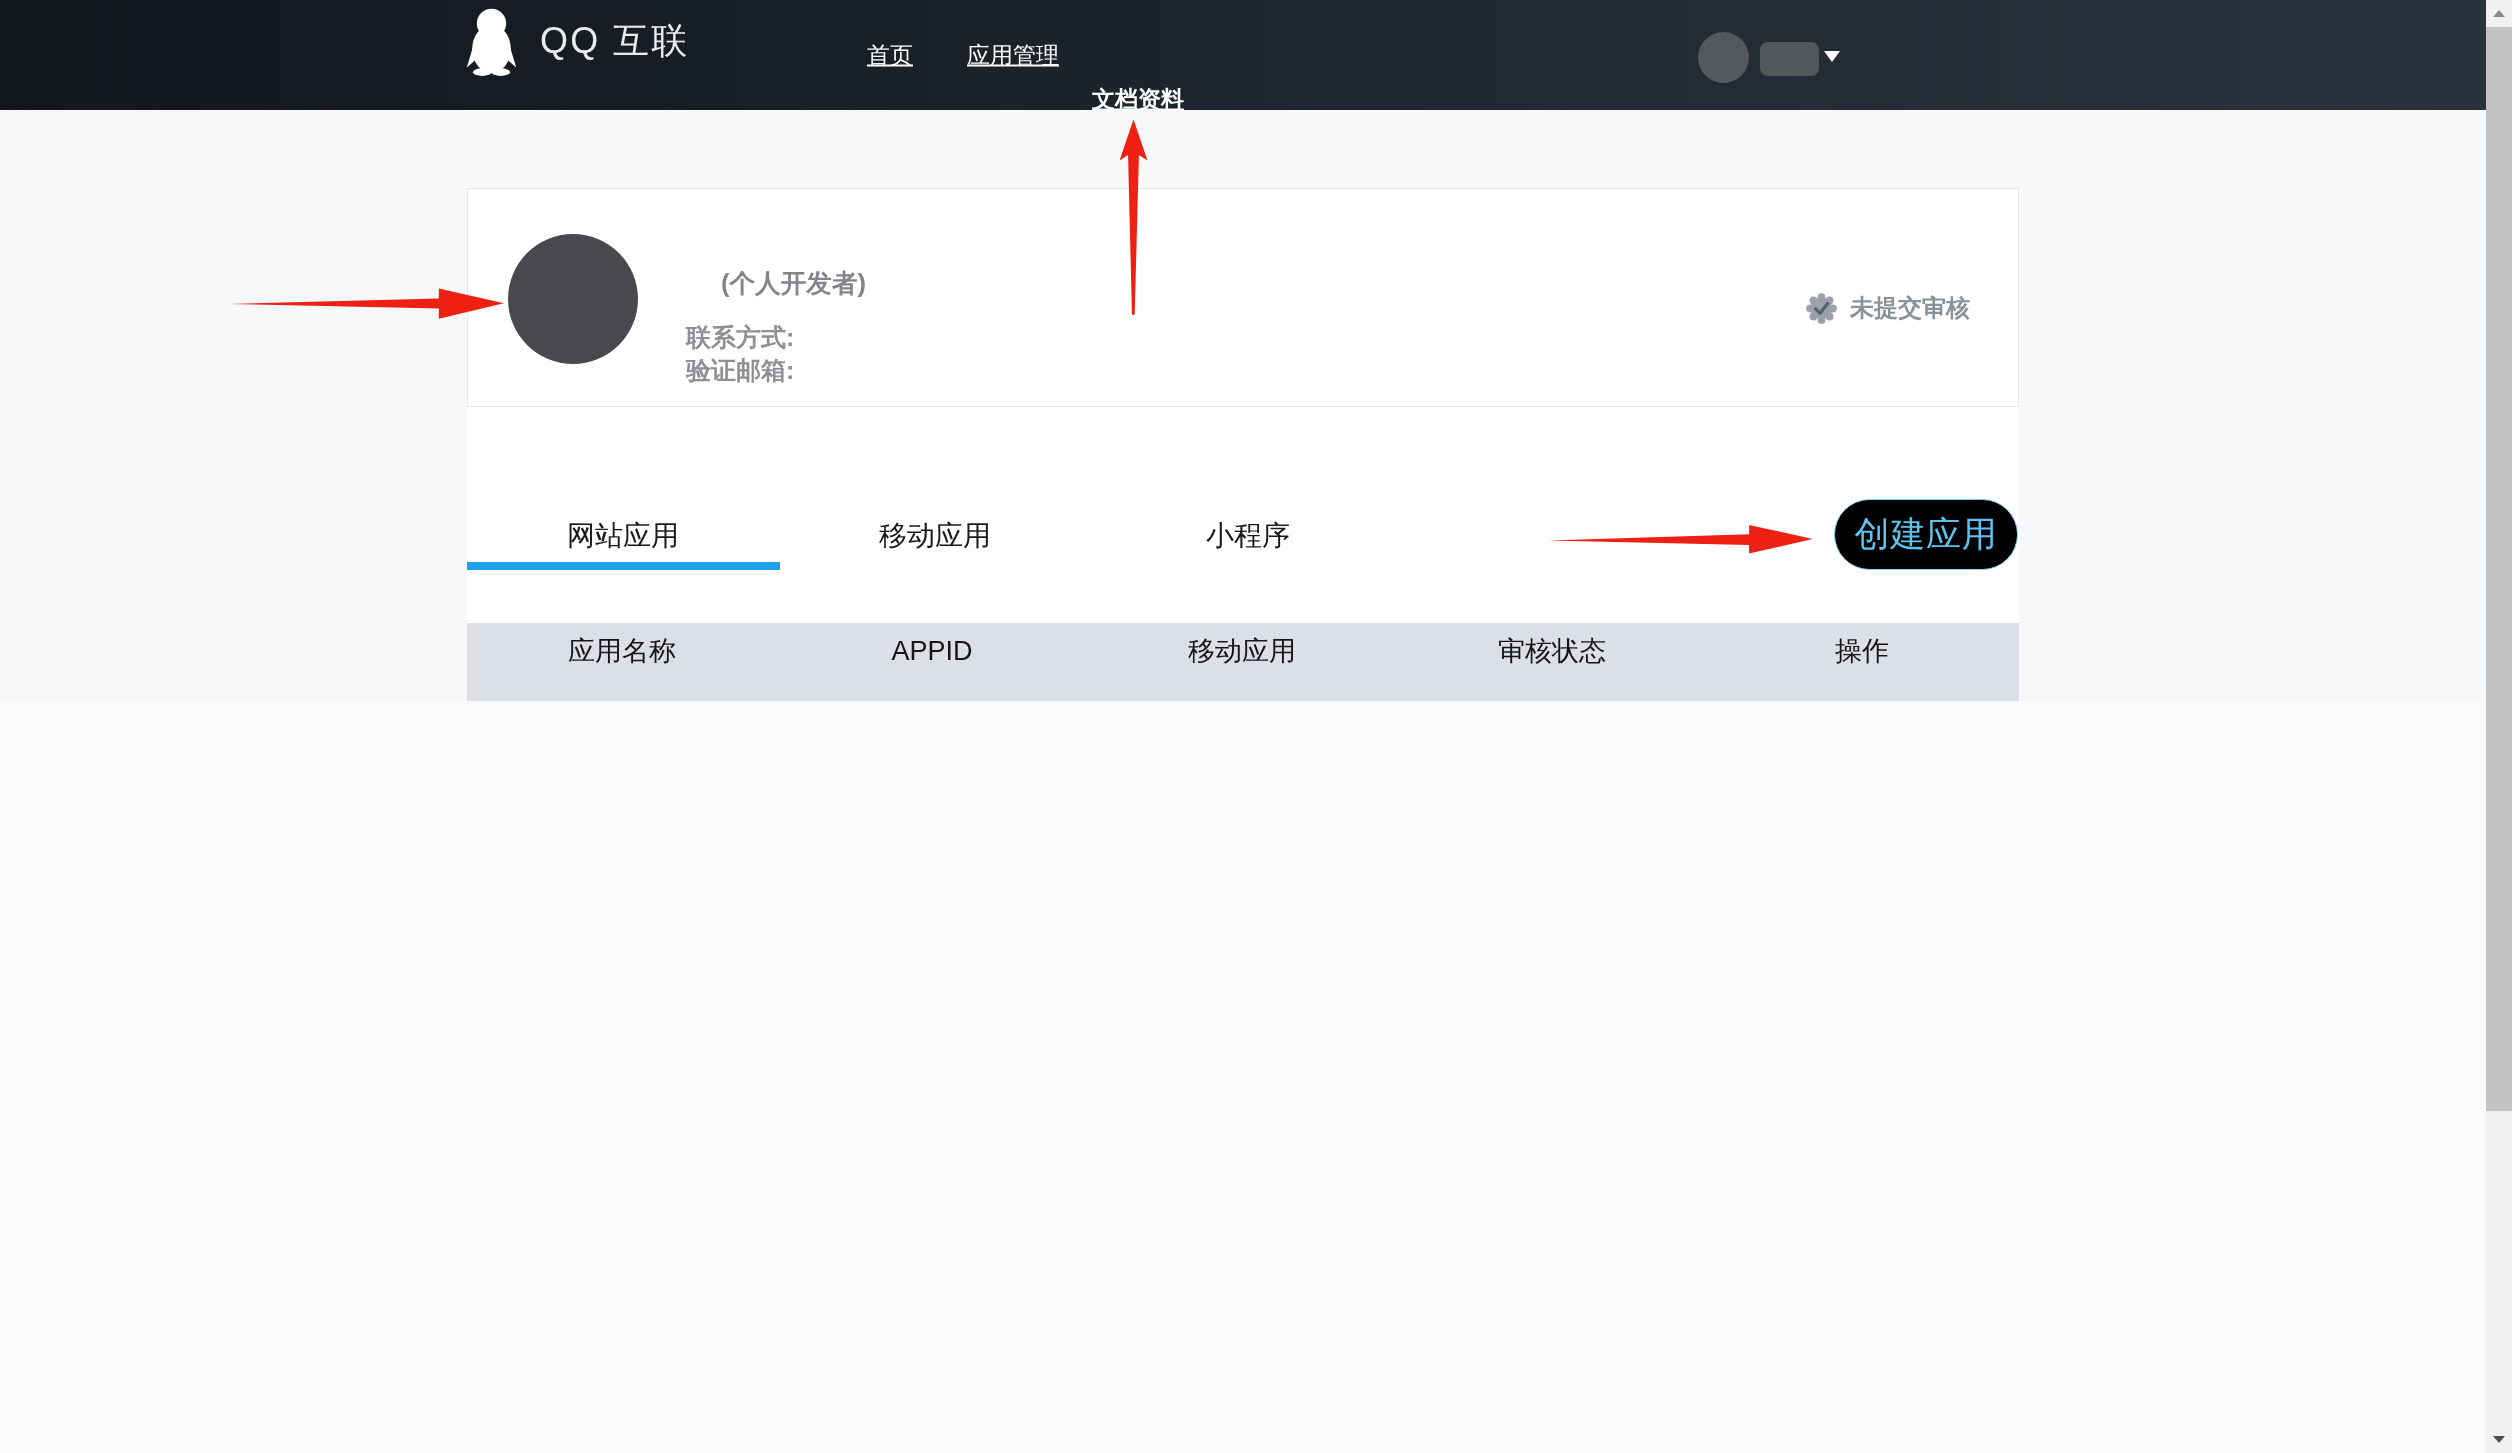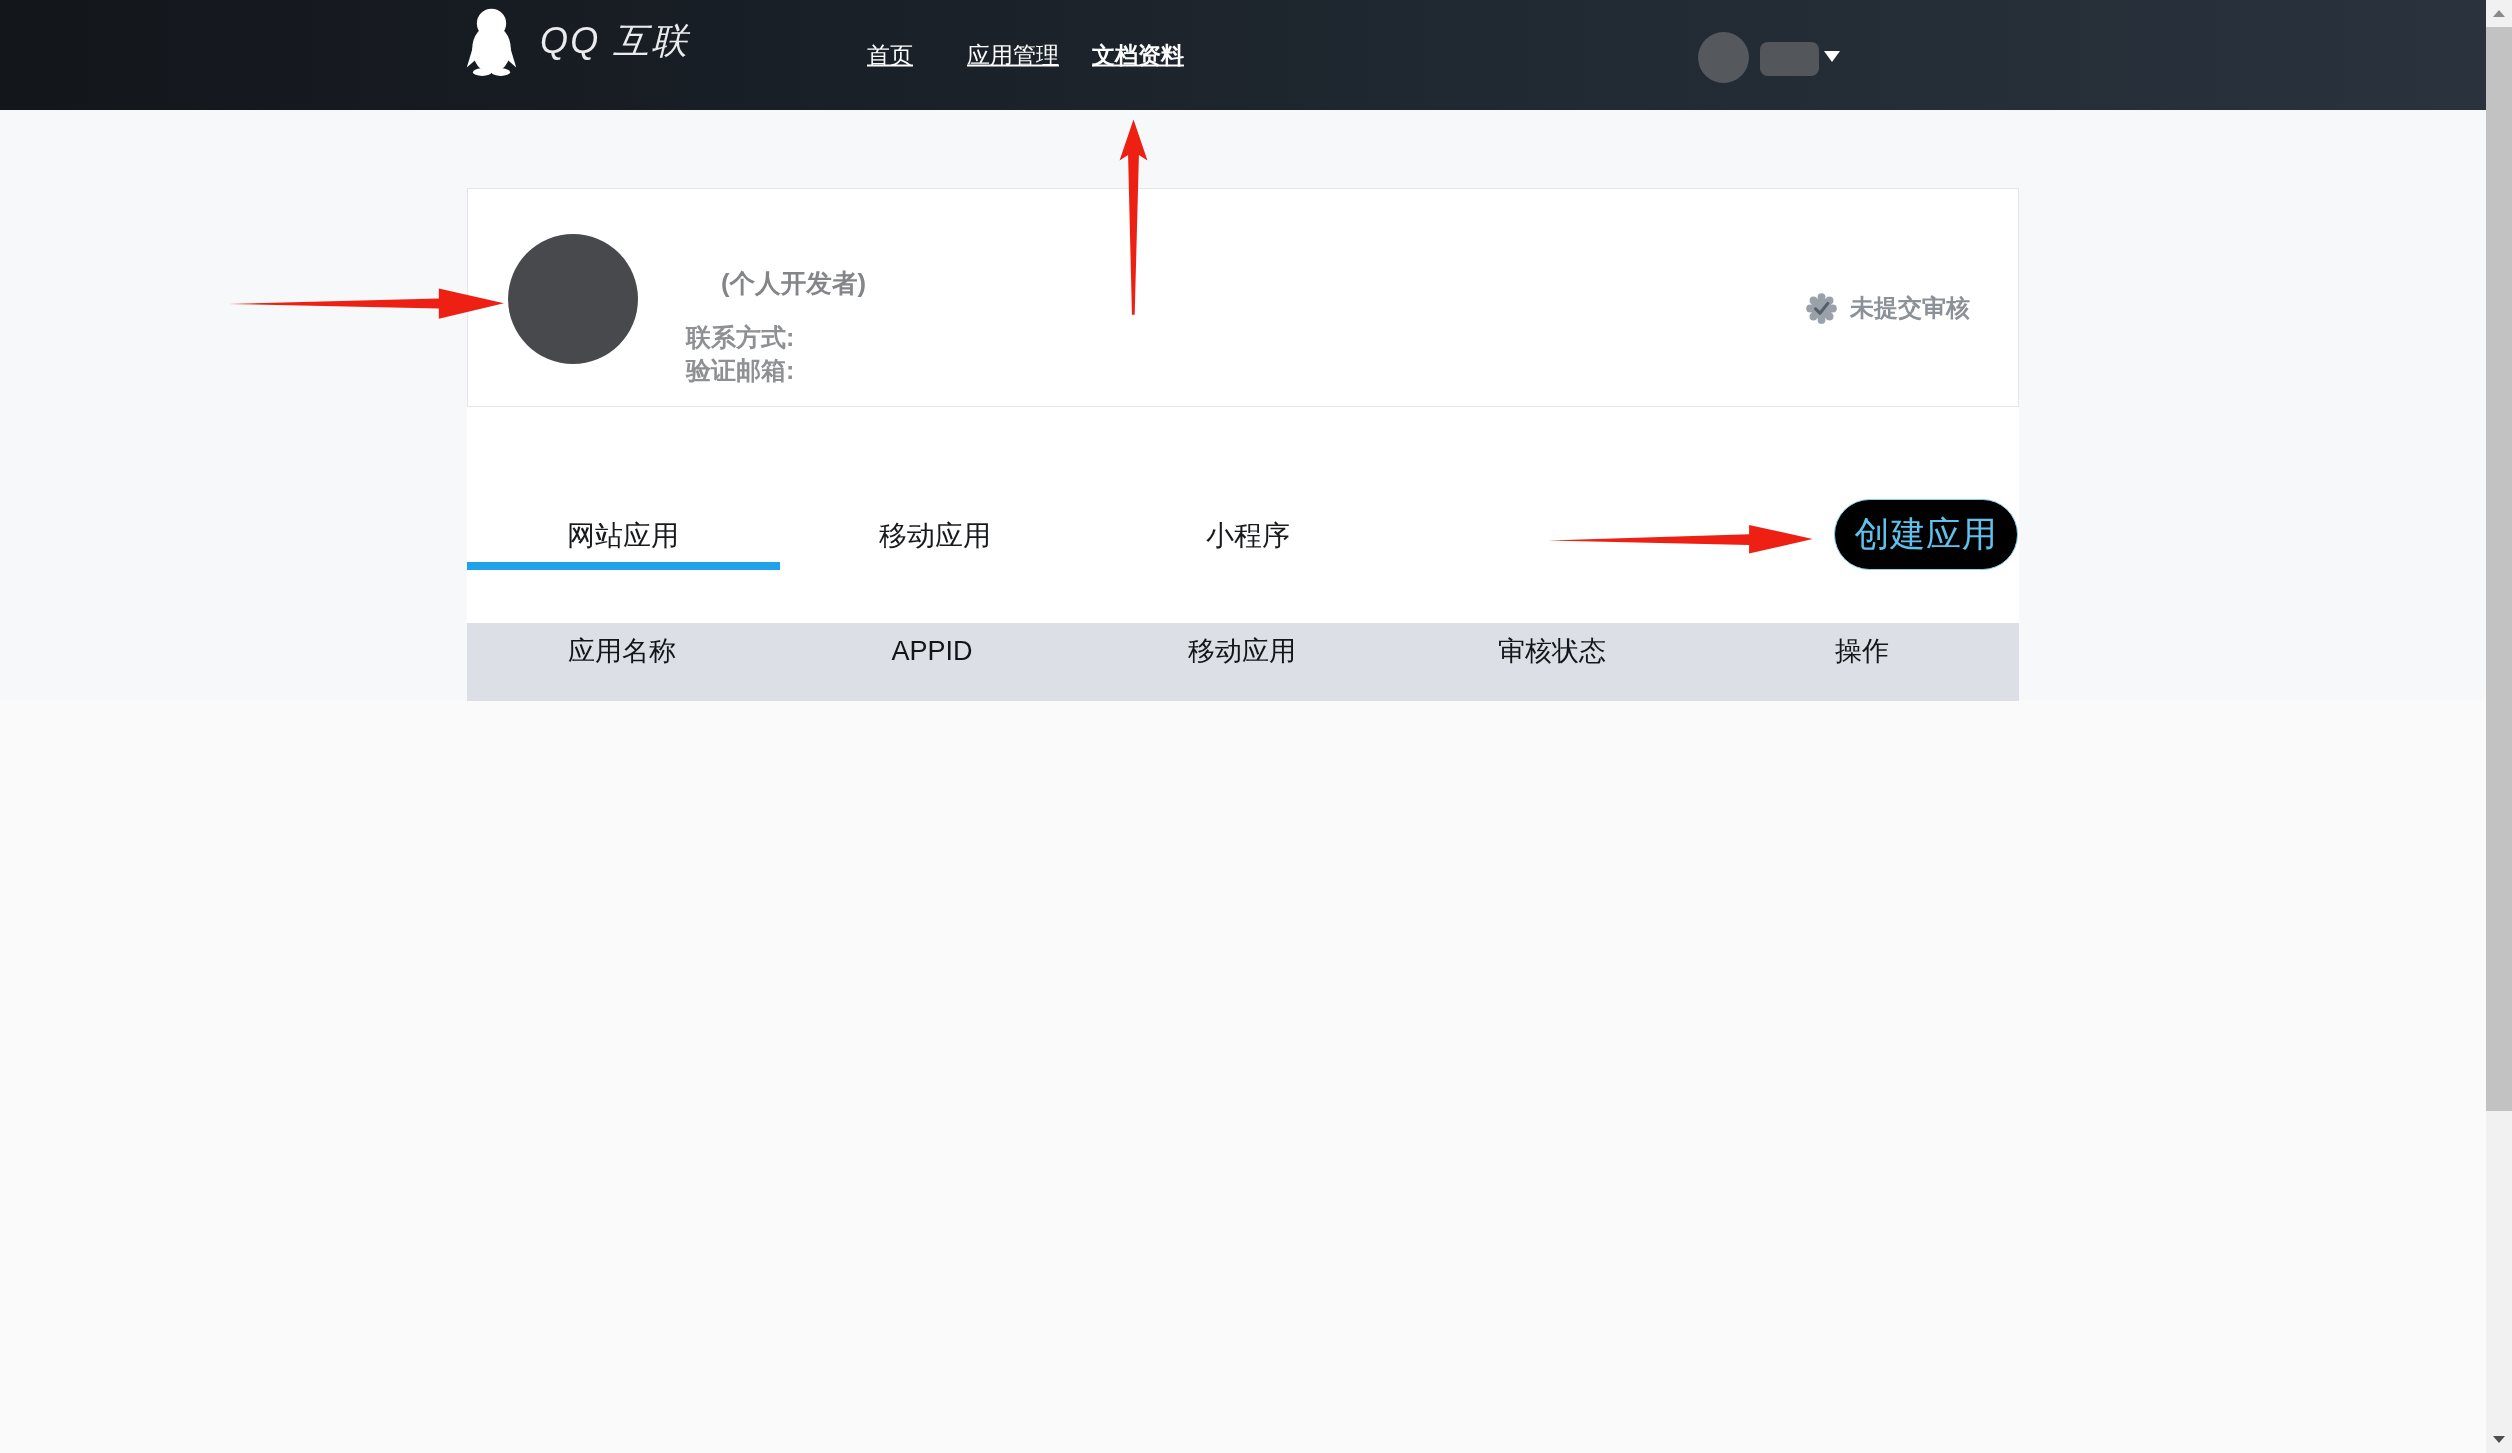--- a/index.html
+++ b/index.html
@@ -11,30 +11,30 @@
     position:relative;
   }
   .page { position:absolute; inset:0; }
 
   
   .navbar {
     position:absolute; left:0; top:0; width:2487px; height:110px;
     background:linear-gradient(90deg,#13161b 0%,#1b222a 42%,#232c35 70%,#2a333d 100%);
     box-shadow:0 2.3px 3.9px rgba(0,0,0,.22);
   }
-  .brand { position:absolute; left:465px; top:0; height:83px; display:flex; align-items:center;font-style:italic; }
+  .brand { position:absolute; left:465px; top:0; height:83px; display:flex; align-items:center; }
   .brand svg { display:block; }
   .brand-text {
     margin-left:22px; font-size:36px; font-weight:300; color:#e9ebed; letter-spacing:2.3px;
   }
   .nav-link {
     position:absolute; top:50%; transform:translateY(-50%);
     font-size:23px; color:#fdfdfd; cursor:pointer; white-space:nowrap;text-decoration:underline;
   }
-  .nav-link.active { font-weight:700; }
+  .nav-link.active { font-weight:700;margin-top:44px; }
   .nav-user-avatar {
     position:absolute; left:1698px; top:32px; width:51px; height:51px;
     border-radius:50%; background:#55585c; cursor:pointer;
   }
   .nav-user-name {
     position:absolute; left:1760px; top:42px; width:59px; height:34px;
     border-radius:7.8px; background:#53565b; cursor:pointer;
   }
   .nav-caret {
     position:absolute; left:1824px; top:51px; width:0; height:0; cursor:pointer;

